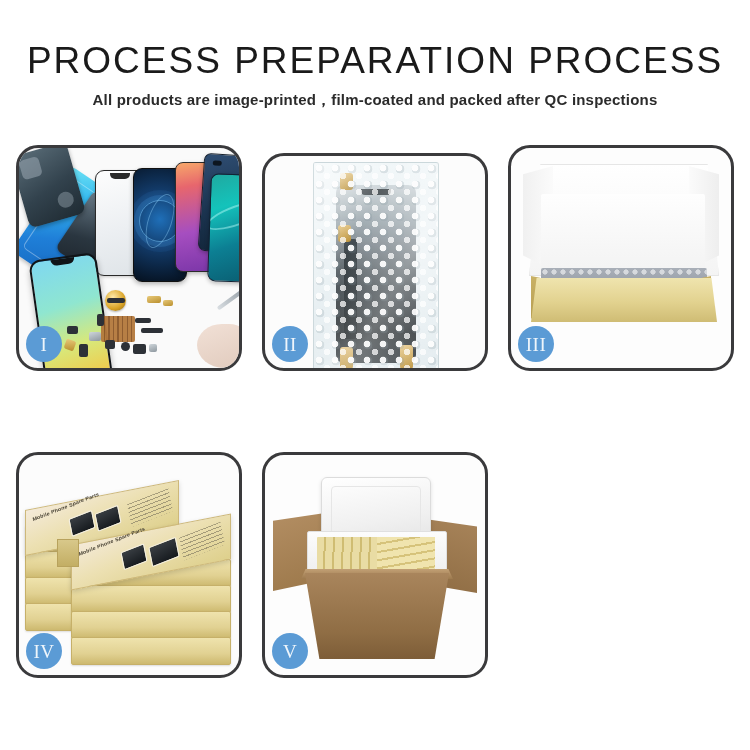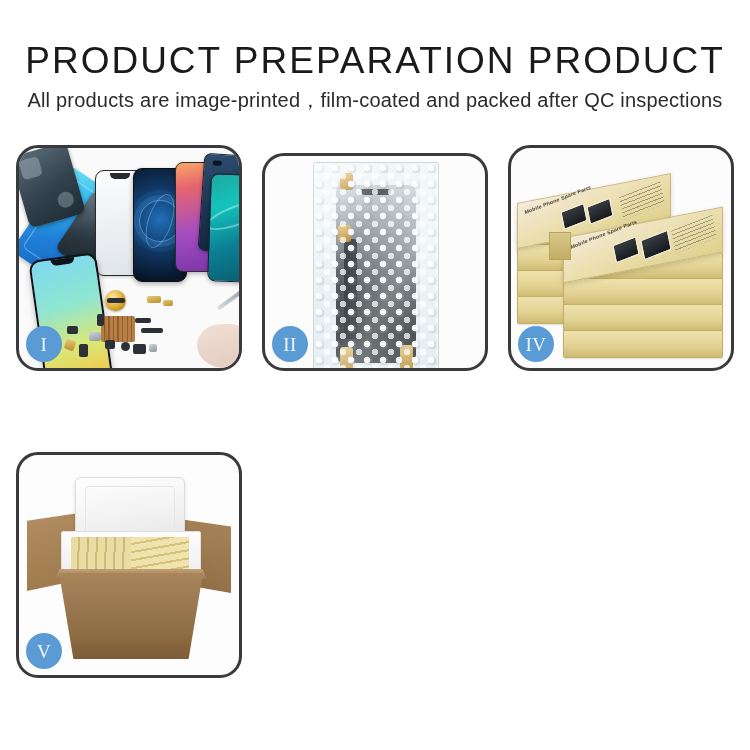--- a/index.html
+++ b/index.html
@@ -14,21 +14,21 @@
   .header{position:absolute;left:0;top:0;width:750px;text-align:center;}
   .title{
     margin:0;padding-top:40px;
     font-size:37px;line-height:42px;font-weight:400;
     letter-spacing:2.0px;color:#1a1a1a;
     font-family:"Liberation Sans","DejaVu Sans",sans-serif;
     white-space:nowrap;
   }
   .subtitle{
     margin:0;padding-top:9px;
-    font-size:20px;line-height:18px;font-weight:400;
+    font-size:15px;line-height:18px;font-weight:700;
     letter-spacing:.2px;color:#2b2b2b;white-space:nowrap;
   }
 
   
   .grid{
     position:absolute;left:16px;top:145px;
     width:718px;height:533px;
     display:grid;
     grid-template-columns:226px 226px 226px;
     grid-template-rows:226px 226px;
@@ -388,21 +388,21 @@
     clip-path:polygon(0 34%,100% 0,100% 62%,0 100%);
   }
   .p6-tab{position:absolute;background:rgba(120,96,64,.42);}
 </style>
 </head>
 <body>
 
 <div class="page">
 
   <div class="header">
-    <h1 class="title">PRODUCT PREPARATION PRODUCT</h1>
+    <h1 class="title">PROCESS PREPARATION PROCESS</h1>
     <p class="subtitle">All products are image-printed，film-coated and packed after QC inspections</p>
   </div>
 
   <div class="grid">
 
     <div class="panel p1">
       <div class="stage">
         <div class="ph p1-blue"></div>
         <div class="p1-blue-in"></div>
         <div class="ph p1-glass"></div>
@@ -446,20 +446,33 @@
           <div class="p2-conn" style="left:24px;top:62px;"></div>
           <div class="p2-conn" style="left:26px;top:184px;height:22px;"></div>
           <div class="p2-conn" style="left:86px;top:182px;height:24px;"></div>
           <div class="p2-bubbles"></div>
           <div class="p2-sheen"></div>
         </div>
       </div>
       <div class="badge">II</div>
     </div>
 
+    <div class="panel p3">
+      <div class="stage">
+        <div class="p3-lidback"></div>
+        <div class="p3-flapL"></div>
+        <div class="p3-flapR"></div>
+        <div class="p3-foam"></div>
+        <div class="p3-bubble"></div>
+        <div class="p3-trayL"></div>
+        <div class="p3-trayR"></div>
+        <div class="p3-tray"></div>
+      </div>
+      <div class="badge">III</div>
+    </div>
 
     <div class="panel p4">
       <div class="stage">
         <div class="stack">
 
           <div class="kbox" style="left:0px;top:52px;"></div>
           <div class="kbox" style="left:0px;top:78px;"></div>
           <div class="kbox" style="left:0px;top:104px;"></div>
           <div class="kbox" style="left:0px;top:130px;"></div>
 

